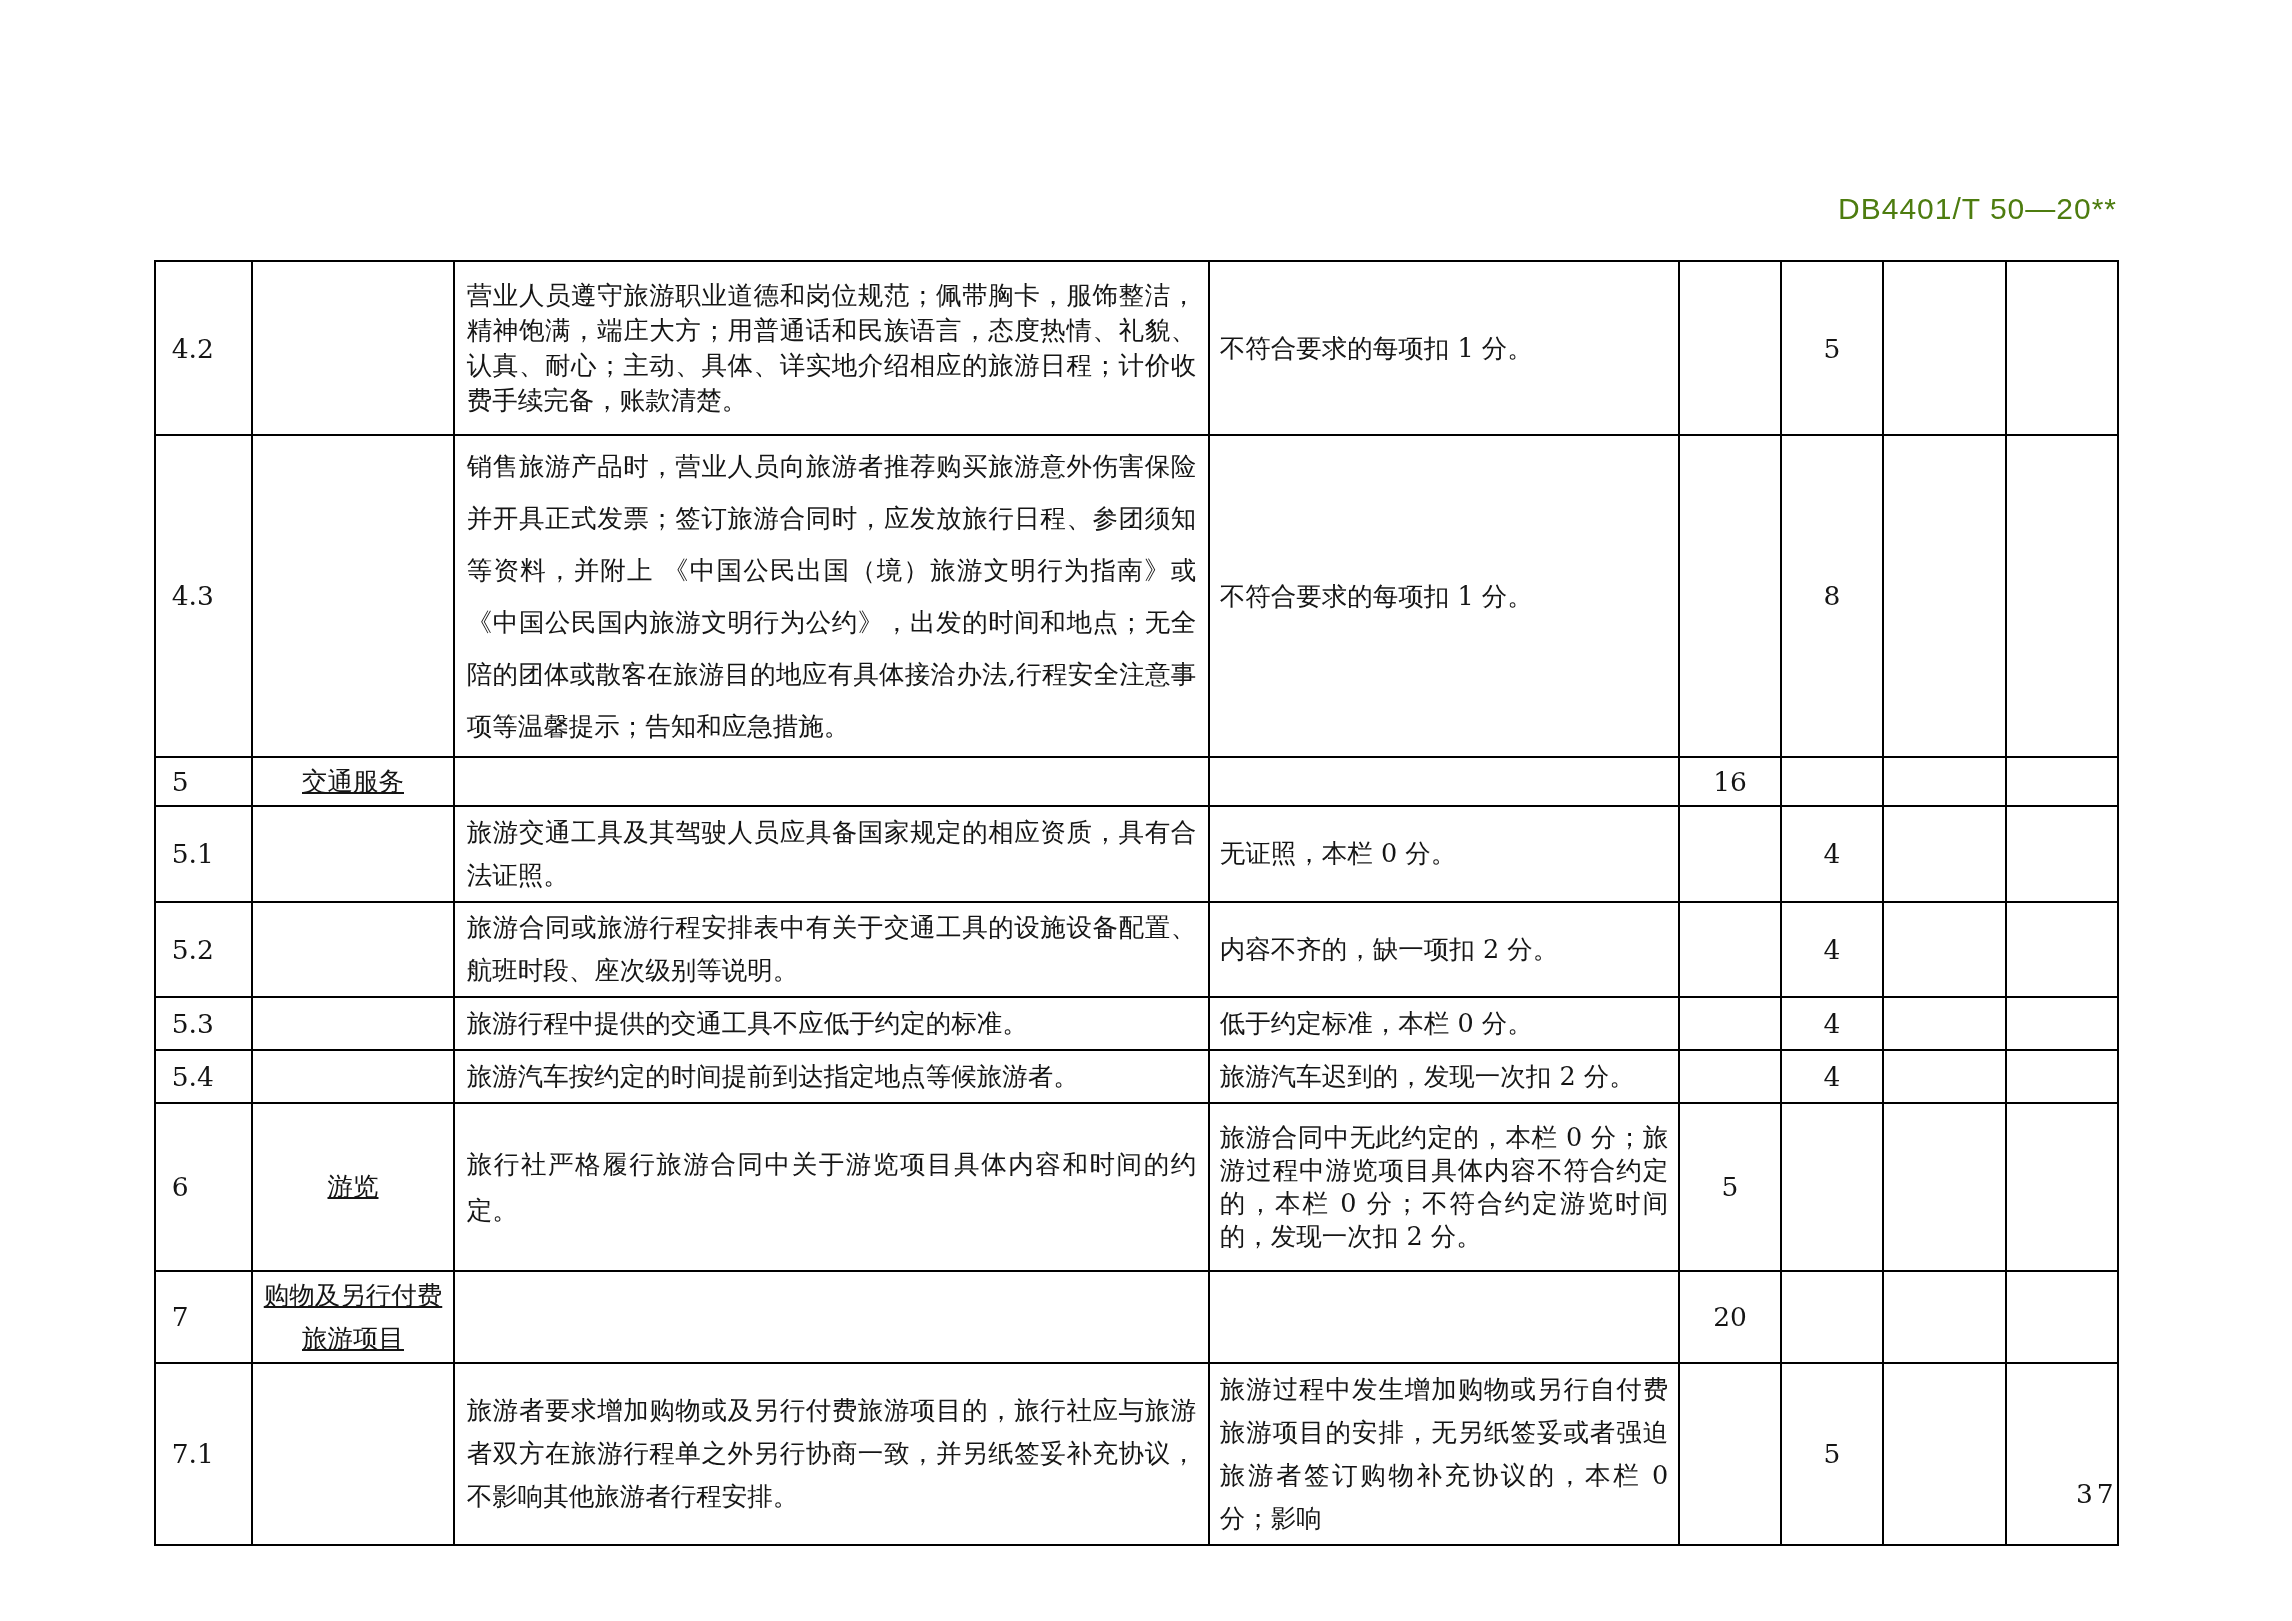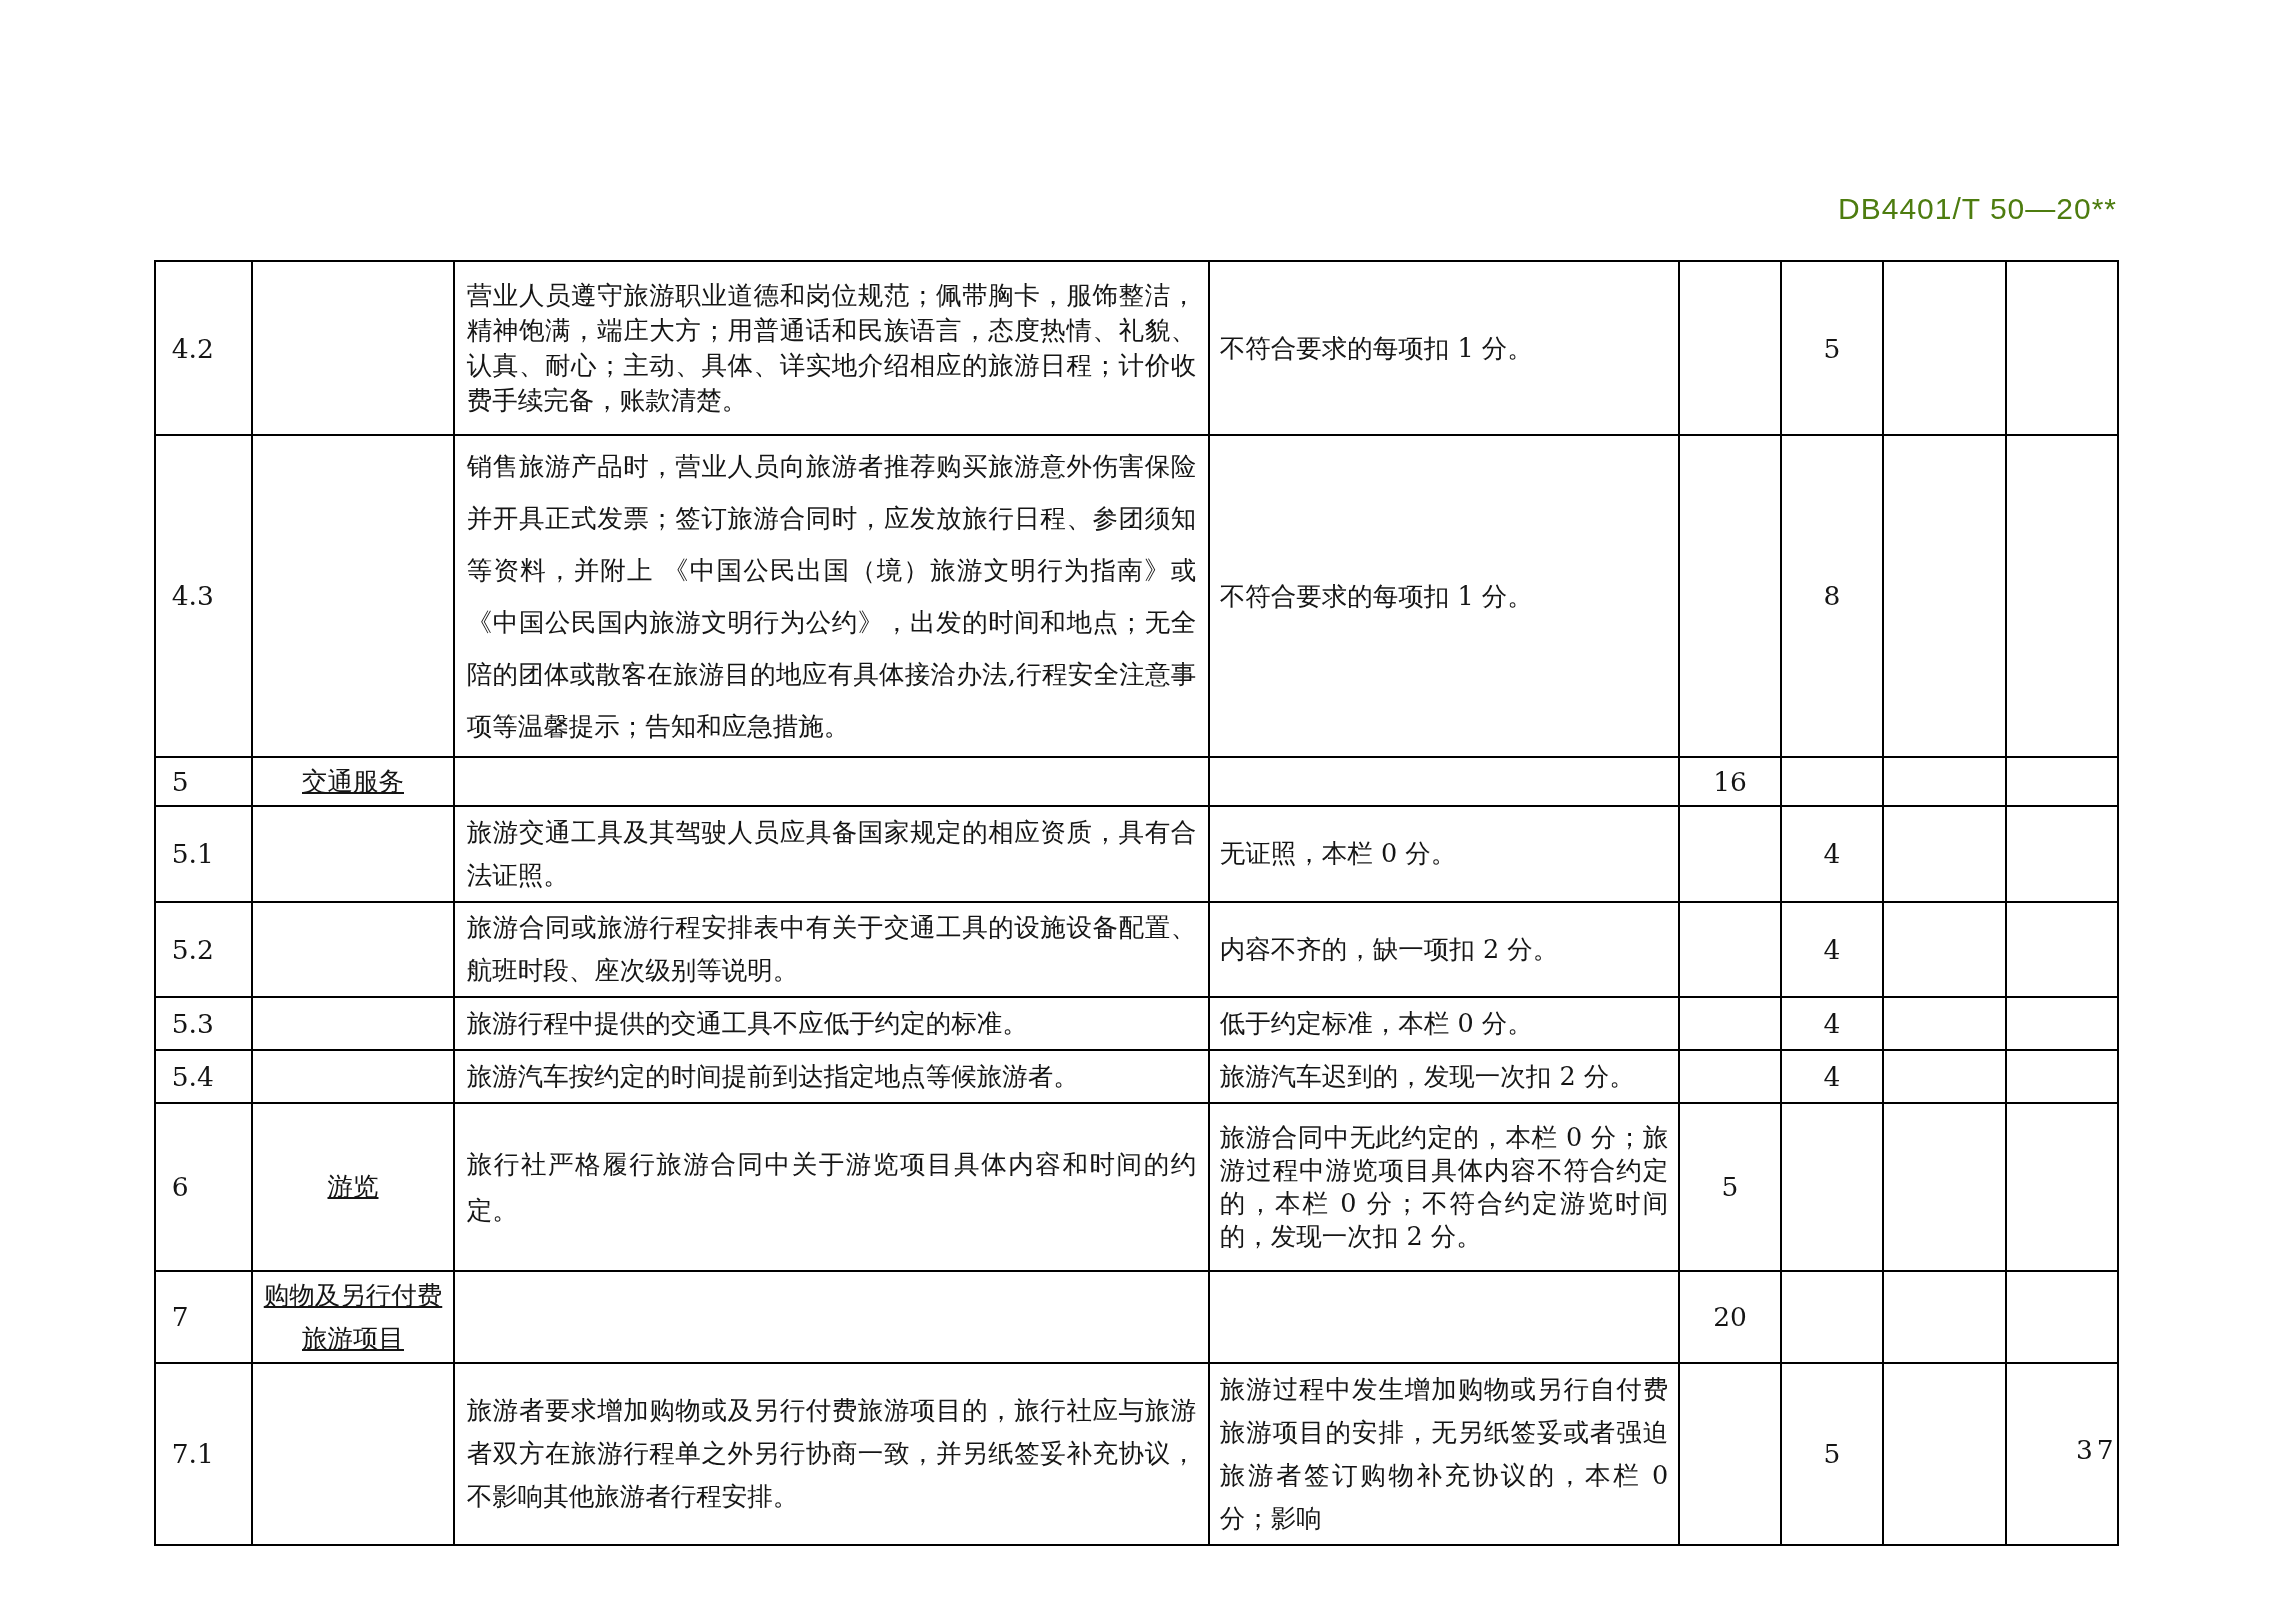--- a/index.html
+++ b/index.html
@@ -18,21 +18,21 @@
     width:451px;
     text-align:right;
     font-family:"Liberation Sans","DejaVu Sans",sans-serif;
     font-size:30px;
     letter-spacing:1px;
     color:#4d7c0f;
     white-space:nowrap;
   }
   .page-number{
     position:absolute;
-    top:1434px;
+    top:1478px;
     left:2076px;
     font-size:26.5px;
     letter-spacing:3.9px;
     color:#151515;
   }
   table.score-table{
     position:absolute;
     left:154px;top:260px;
     width:1963px;
     border-collapse:collapse;

